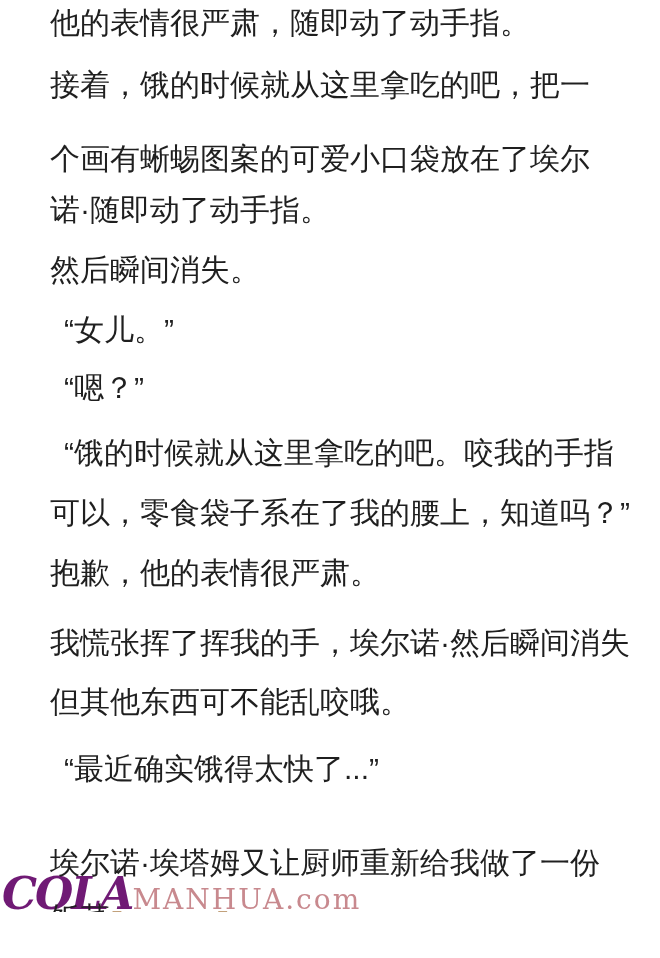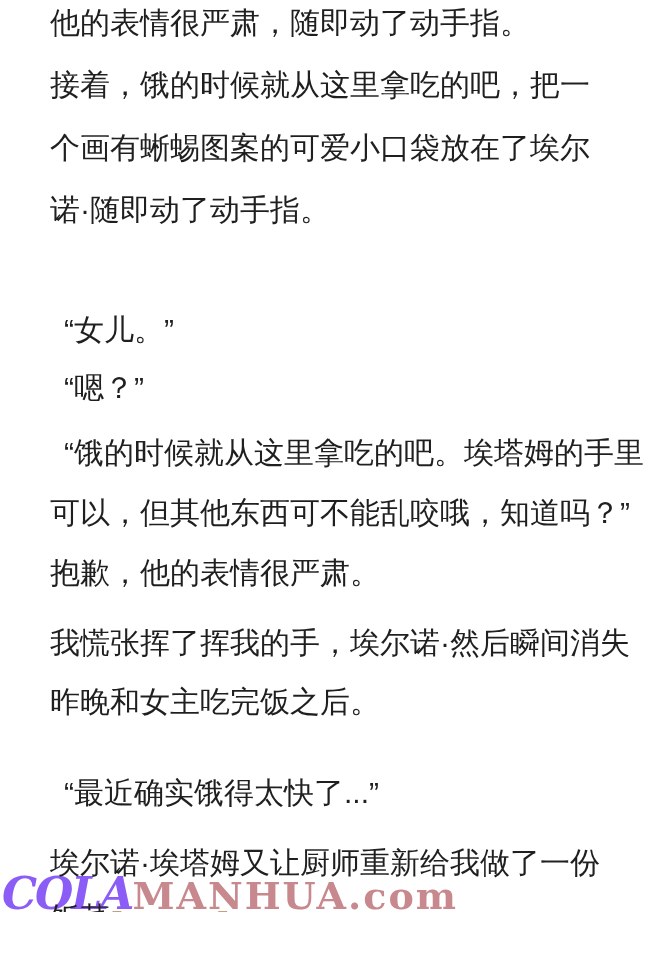--- a/index.html
+++ b/index.html
@@ -35,51 +35,52 @@
   }
   .wm-cola {
     font-family: "DejaVu Serif", serif;
     font-style: italic;
     font-weight: bold;
     font-size: 44px;
     letter-spacing: -2px;
   }
   .wm-manhua {
     font-family: "DejaVu Serif", serif;
-    font-weight: bold;
-    font-size: 38px;
+    font-weight: normal;
+    font-size: 28px;
     letter-spacing: 2px;
   }
   .wm-acloud {
     font-family: "DejaVu Sans", sans-serif;
     font-weight: bold;
     font-style: italic;
     font-size: 50px;
     letter-spacing: 0px;
     padding-left: 37px;
   }
 </style>
 </head>
 <body>
 
 <div id="page">
 
   <div class="line" style="top:6px">他的表情很严肃，随即动了动手指。</div>
   <div class="line" style="top:68px">接着，饿的时候就从这里拿吃的吧，把一</div>
-  <div class="line" style="top:131px">个画有蜥蜴图案的可爱小口袋放在了埃尔</div>
+  <div class="line" style="top:142px">个画有蜥蜴图案的可爱小口袋放在了埃尔</div>
   <div class="line" style="top:193px">诺·随即动了动手指。</div>
+  <div class="line" style="top:253px">然后瞬间消失。</div>
   <div class="line quote" style="top:313px">“女儿。”</div>
   <div class="line quote" style="top:371px">“嗯？”</div>
-  <div class="line quote" style="top:436px">“饿的时候就从这里拿吃的吧。埃塔姆的手里</div>
-  <div class="line" style="top:496px">可以，但其他东西可不能乱咬哦，知道吗？”</div>
+  <div class="line quote" style="top:436px">“饿的时候就从这里拿吃的吧。咬我的手指</div>
+  <div class="line" style="top:496px">可以，零食袋子系在了我的腰上，知道吗？”</div>
   <div class="line" style="top:556px">抱歉，他的表情很严肃。</div>
   <div class="line" style="top:626px">我慌张挥了挥我的手，埃尔诺·然后瞬间消失</div>
-  <div class="line" style="top:685px">昨晚和女主吃完饭之后。</div>
-  <div class="line quote" style="top:776px">“最近确实饿得太快了...”</div>
+  <div class="line" style="top:685px">但其他东西可不能乱咬哦。</div>
+  <div class="line quote" style="top:752px">“最近确实饿得太快了...”</div>
   <div class="line" style="top:846px">埃尔诺·埃塔姆又让厨师重新给我做了一份</div>
   <div class="line" style="top:901px">饭菜。</div>
 
   <div class="watermark-row" style="left:2px; top:868px">
-    <span class="wm-cola" style="color: #8b5cf6; font-style: italic;">COLA</span><span class="wm-manhua" style="color: rgb(200, 137, 142);">MANHUA.com</span>
+    <span class="wm-cola" style="color: #701a75; font-style: italic;">COLA</span><span class="wm-manhua" style="color: rgb(200, 137, 142);">MANHUA.com</span>
   </div>
   <div class="watermark-row wm-acloud" style="left: 0px; top: 903px; color: rgb(194, 161, 123);">AcloudMerge.com</div>
 
 </div>
 
 </body></html>

